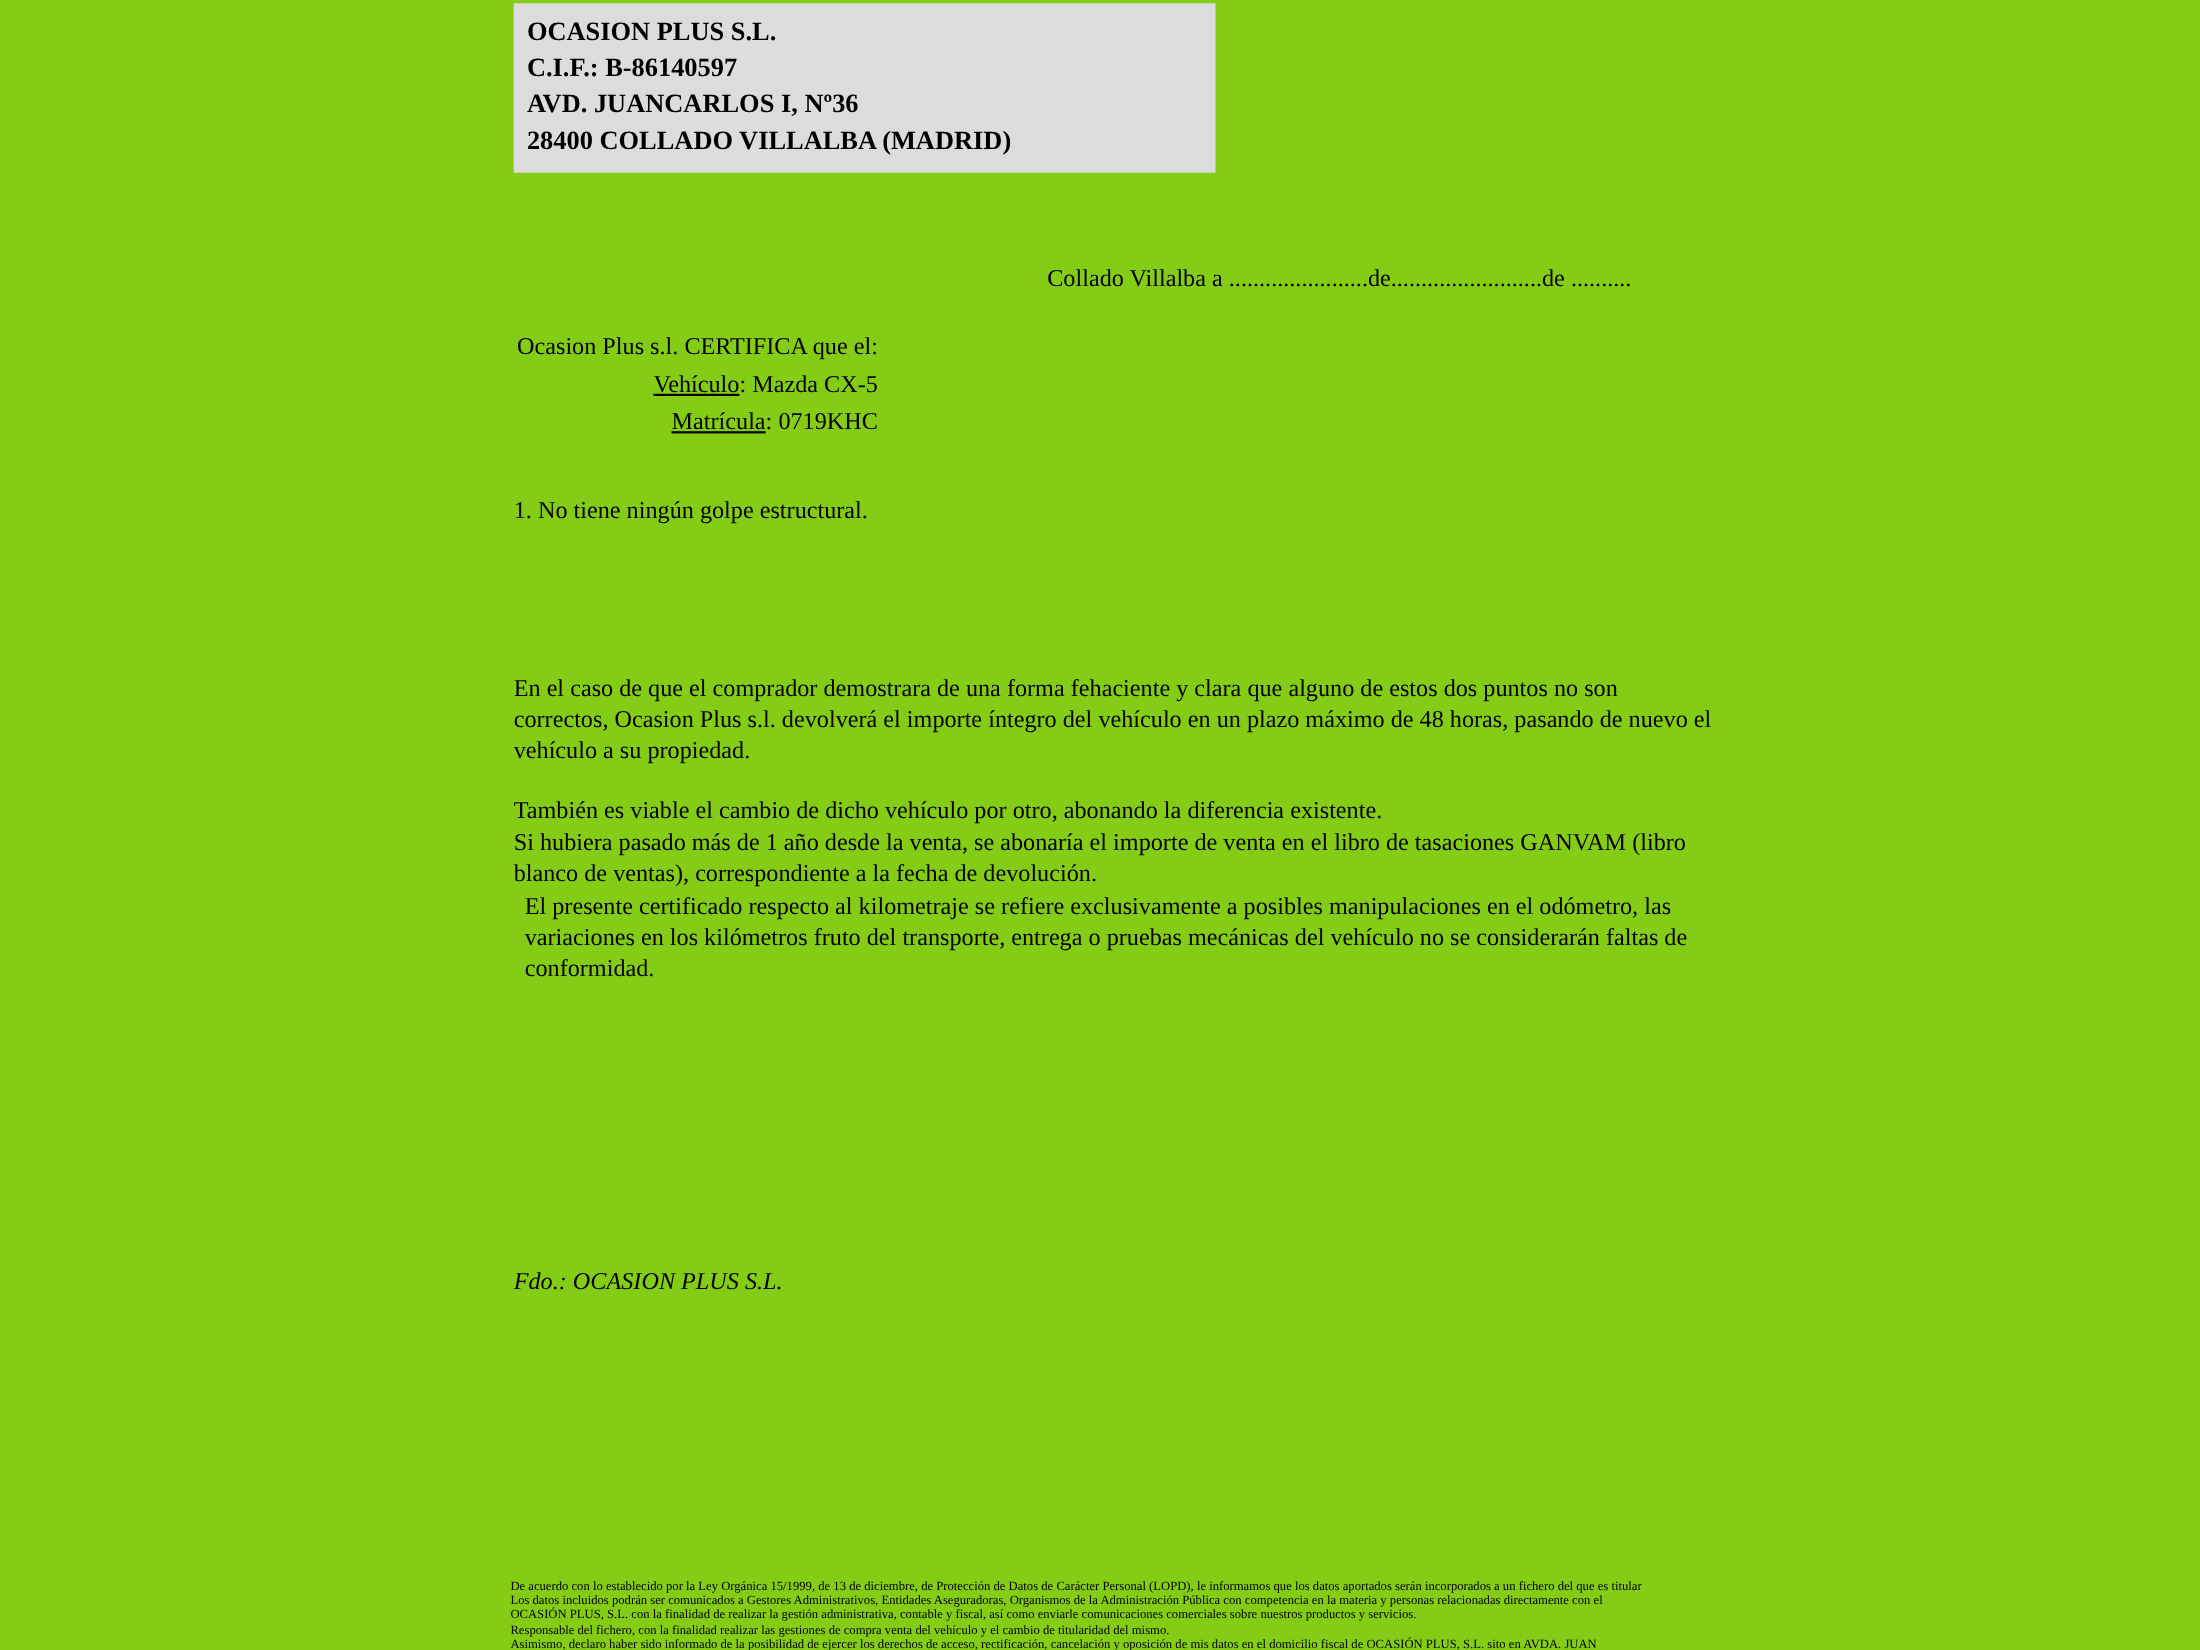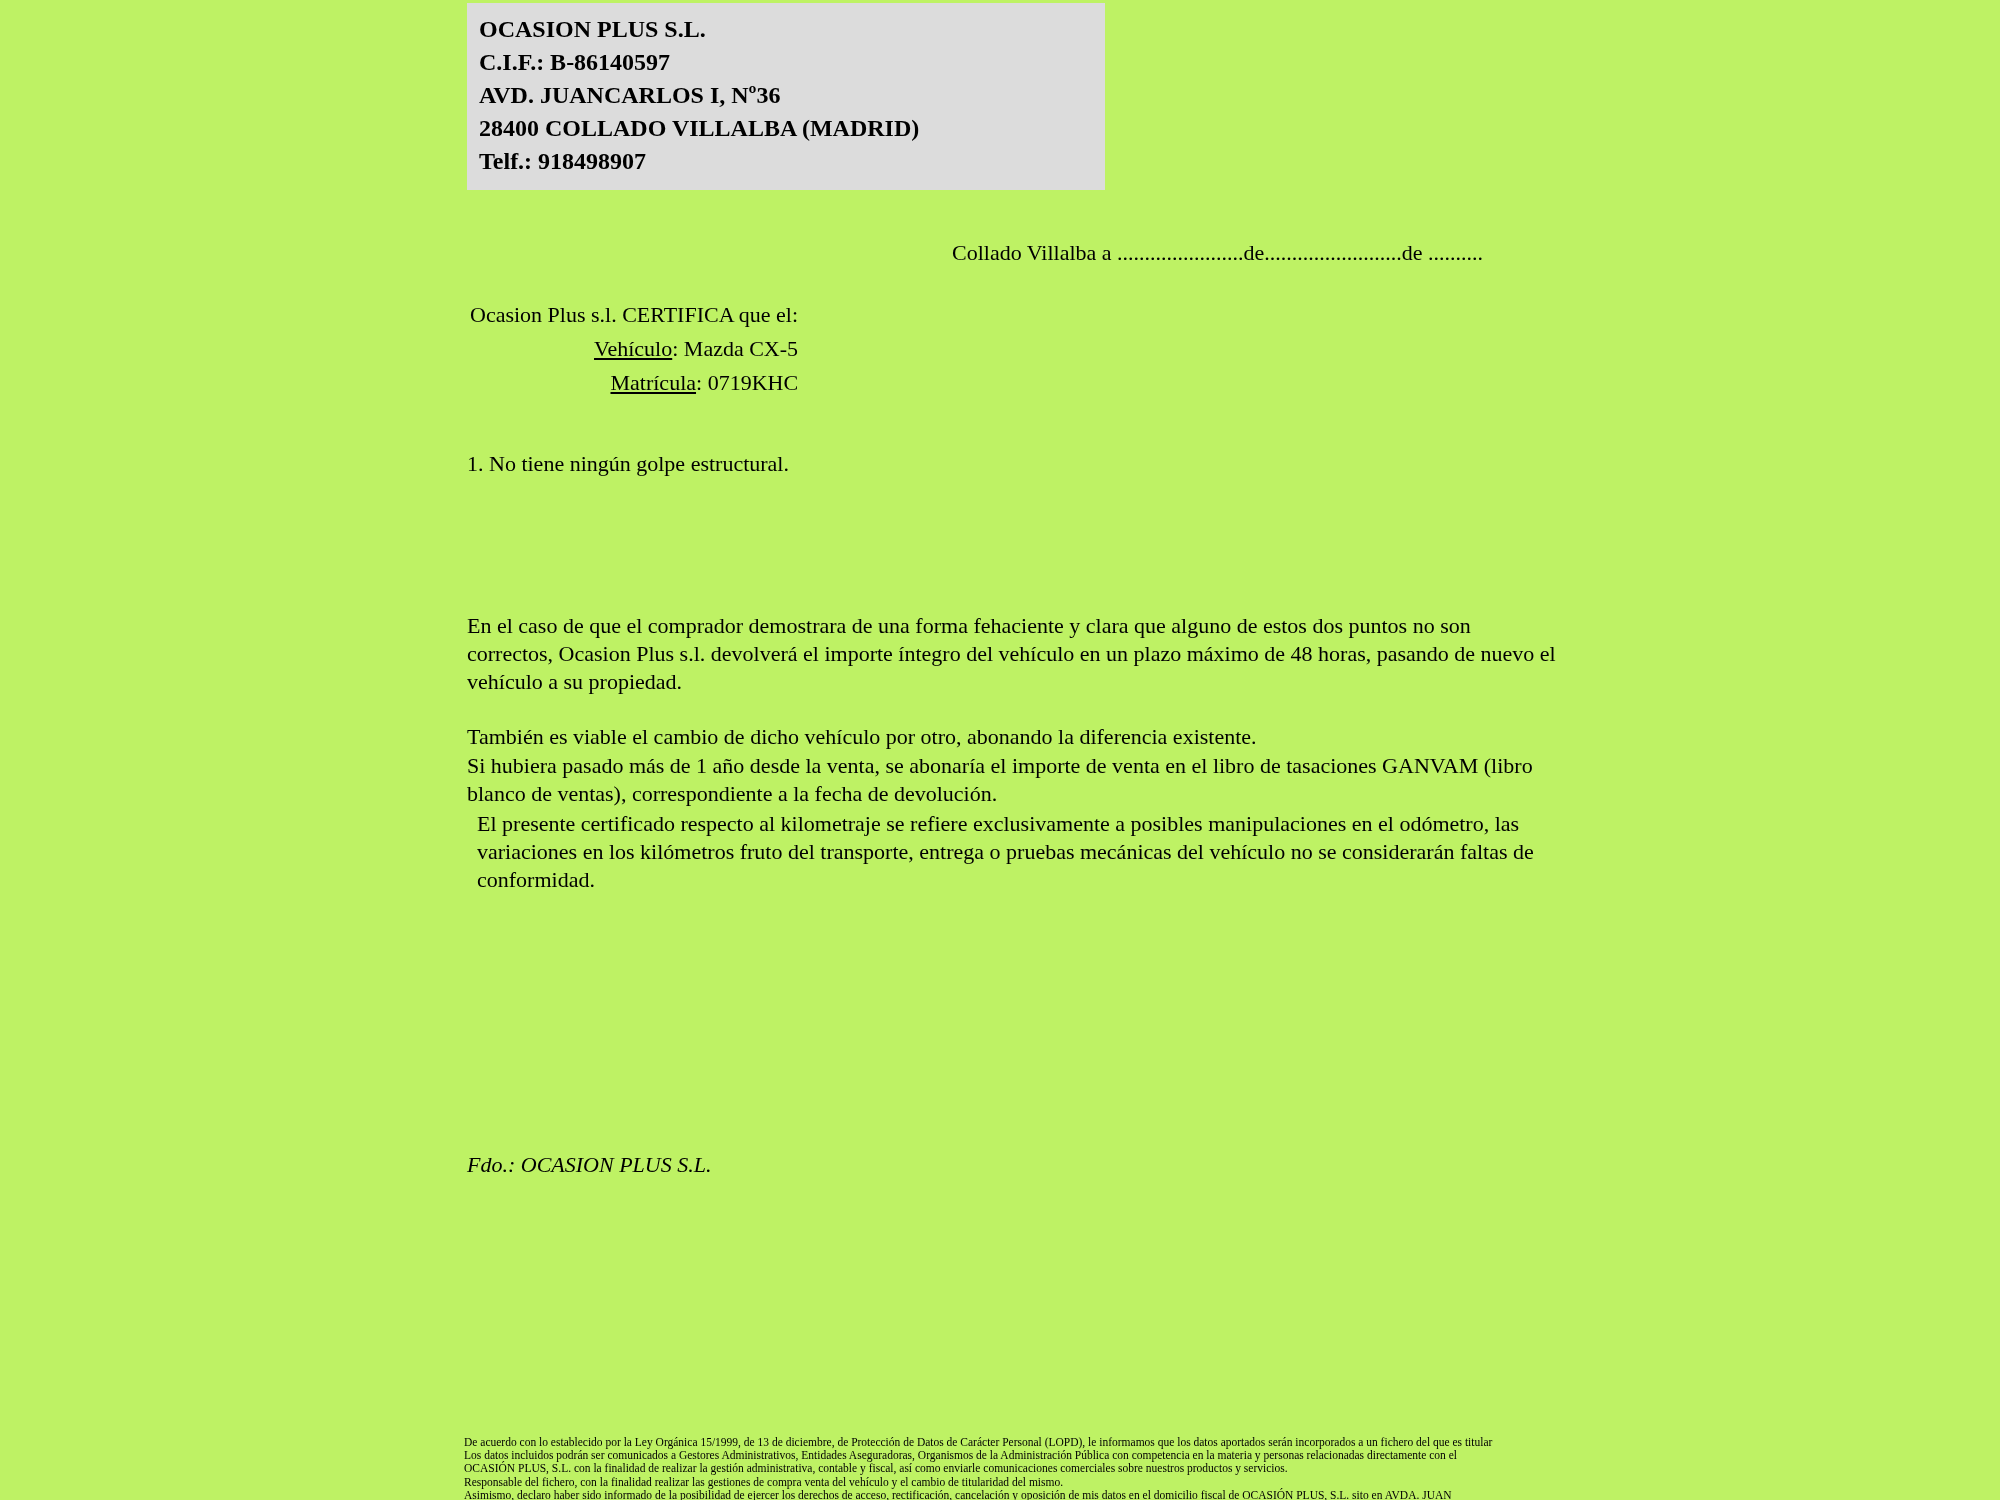--- a/index.html
+++ b/index.html
@@ -6,21 +6,21 @@
     margin: 0;
     padding: 0;
     background: #ffffff;
     color: #000000;
     font-family: "Liberation Serif", "DejaVu Serif", serif;
   }
   .page {
     position: relative;
     width: 2000px;
     height: 1500px;
-    background: #bef264;
+    background: #84cc16;
     overflow: hidden;
   }
   
   .header-box {
     position: absolute;
     left: 467px;
     top: 3px;
     width: 626px;
     padding: 10px 0 12px 12px;
     background: #dcdcdc;
@@ -98,21 +98,20 @@
 </head>
 <body>
 
 <div class="page">
 
   <div class="header-box">
     <div class="hline">OCASION PLUS S.L.</div>
     <div class="hline">C.I.F.: B-86140597</div>
     <div class="hline">AVD. JUANCARLOS I, Nº36</div>
     <div class="hline">28400 COLLADO VILLALBA (MADRID)</div>
-    <div class="hline">Telf.: 918498907</div>
   </div>
 
   <div class="date-line">Collado Villalba a .......................de.........................de ..........</div>
 
   <div class="cert-block">
     <div>Ocasion Plus s.l. CERTIFICA que el:</div>
     <div class="cert-field">
       <span class="label">Vehículo</span><span class="value">: Mazda CX-5</span>
     </div>
     <div class="cert-field">

